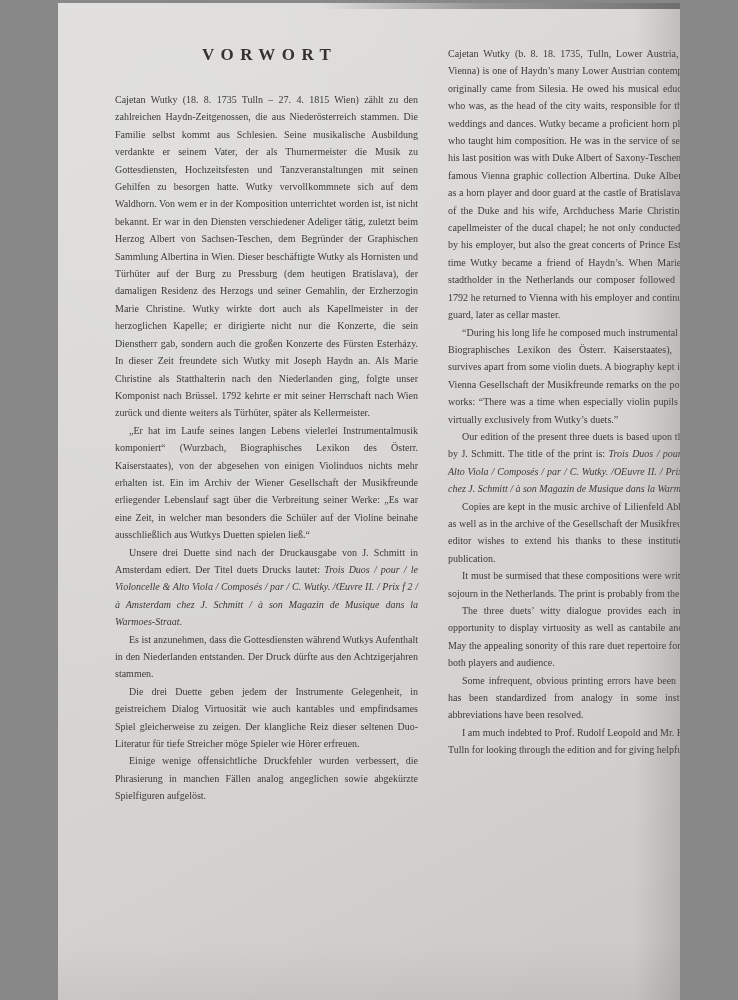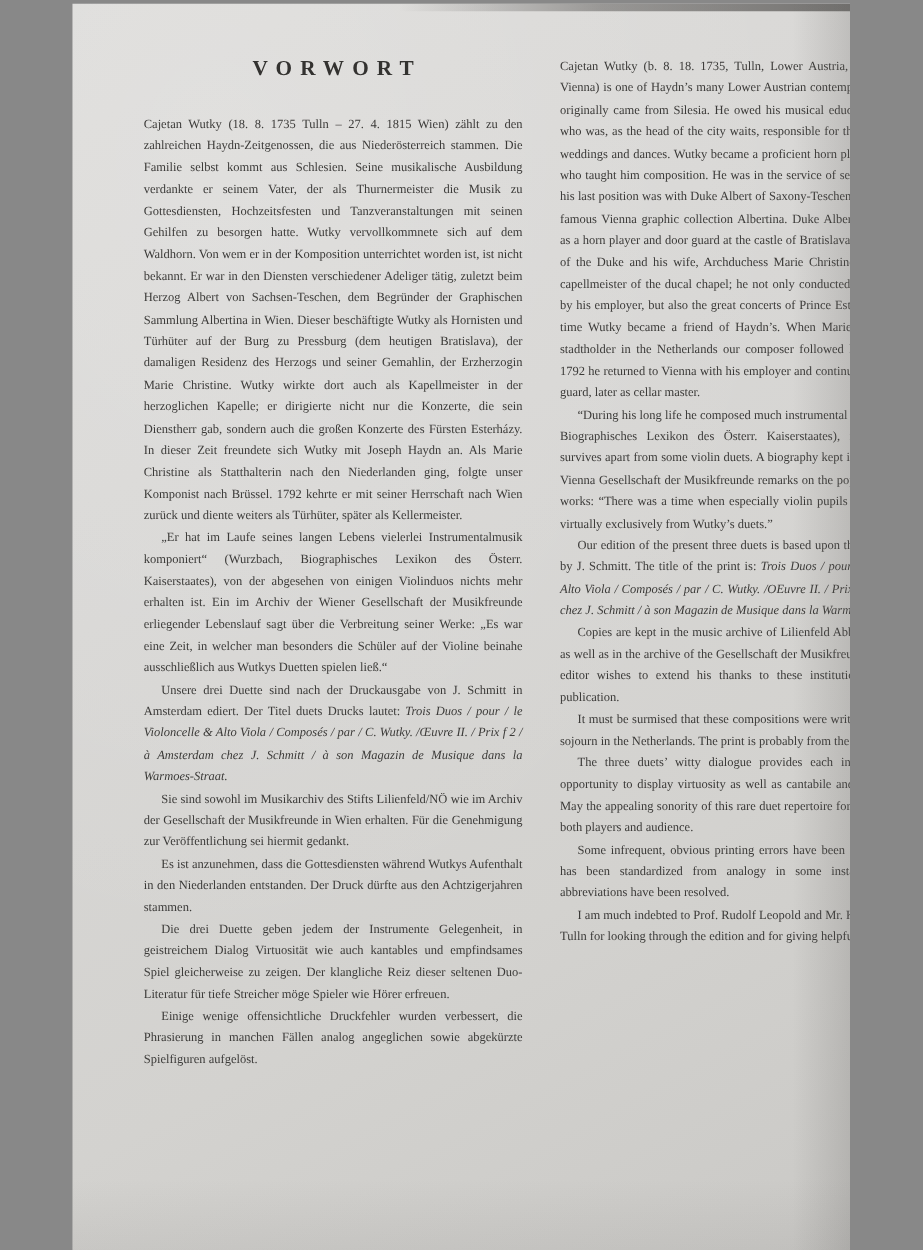--- a/index.html
+++ b/index.html
@@ -61,21 +61,20 @@
 
 <div class="page">
   <div class="content">
 
     <div class="column" lang="de">
       <h1 class="col-title">VORWORT</h1>
       <div>
           <p class="para"><span>Cajetan Wutky (18. 8. 1735 Tulln – 27. 4. 1815 Wien) zählt zu den zahlreichen Haydn-Zeitgenossen, die aus Niederösterreich stammen. Die Familie selbst kommt aus Schlesien. Seine musikalische Ausbildung verdankte er seinem Vater, der als Thurnermeister die Musik zu Gottesdiensten, Hochzeitsfesten und Tanzveranstaltungen mit seinen Gehilfen zu besorgen hatte. Wutky vervollkommnete sich auf dem Waldhorn. Von wem er in der Komposition unterrichtet worden ist, ist nicht bekannt. Er war in den Diensten verschiedener Adeliger tätig, zuletzt beim Herzog Albert von Sachsen-Teschen, dem Begründer der Graphischen Sammlung Albertina in Wien. Dieser beschäftigte Wutky als Hornisten und Türhüter auf der Burg zu Pressburg (dem heutigen Bratislava), der damaligen Residenz des Herzogs und seiner Gemahlin, der Erzherzogin Marie Christine. Wutky wirkte dort auch als Kapellmeister in der herzoglichen Kapelle; er dirigierte nicht nur die Konzerte, die sein Dienstherr gab, sondern auch die großen Konzerte des Fürsten Esterházy. In dieser Zeit freundete sich Wutky mit Joseph Haydn an. Als Marie Christine als Statthalterin nach den Niederlanden ging, folgte unser Komponist nach Brüssel. 1792 kehrte er mit seiner Herrschaft nach Wien zurück und diente weiters als Türhüter, später als Kellermeister.</span></p>
           <p class="para indent"><span>„Er hat im Laufe seines langen Lebens vielerlei Instrumentalmusik komponiert“ (Wurzbach, Biographisches Lexikon des Österr. Kaiserstaates), von der abgesehen von einigen Violinduos nichts mehr erhalten ist. Ein im Archiv der Wiener Gesellschaft der Musikfreunde erliegender Lebenslauf sagt über die Verbreitung seiner Werke: „Es war eine Zeit, in welcher man besonders die Schüler auf der Violine beinahe ausschließlich aus Wutkys Duetten spielen ließ.“</span></p>
           <p class="para indent"><span>Unsere drei Duette sind nach der Druckausgabe von J. Schmitt in Amsterdam ediert. Der Titel duets Drucks lautet: </span><i>Trois Duos / pour / le Violoncelle &amp; Alto Viola / Composés / par / C. Wutky. /Œuvre II. / Prix f 2 / à Amsterdam chez J. Schmitt / à son Magazin de Musique dans la Warmoes-Straat.</i></p>
-          <p class="para indent"><span>Sie sind sowohl im Musikarchiv des Stifts Lilienfeld/NÖ wie im Archiv der Gesellschaft der Musikfreunde in Wien erhalten. Für die Genehmigung zur Veröffentlichung sei hiermit gedankt.</span></p>
           <p class="para indent"><span>Es ist anzunehmen, dass die Gottesdiensten während Wutkys Aufenthalt in den Niederlanden entstanden. Der Druck dürfte aus den Achtzigerjahren stammen.</span></p>
           <p class="para indent"><span>Die drei Duette geben jedem der Instrumente Gelegenheit, in geistreichem Dialog Virtuosität wie auch kantables und empfindsames Spiel gleicherweise zu zeigen. Der klangliche Reiz dieser seltenen Duo-Literatur für tiefe Streicher möge Spieler wie Hörer erfreuen.</span></p>
           <p class="para indent"><span>Einige wenige offensichtliche Druckfehler wurden verbessert, die Phrasierung in manchen Fällen analog angeglichen sowie abgekürzte Spielfiguren aufgelöst.</span></p>
         </div>
 
     </div>
 
     <div class="column" lang="en">
       <div>
           <p class="para"><span>Cajetan Wutky (b. 8. 18. 1735, Tulln, Lower Austria, d. 4. 27. 1815 in Vienna) is one of Haydn’s many Lower Austrian contemporaries. His family originally came from Silesia. He owed his musical education to his father, who was, as the head of the city waits, responsible for the music at masses, weddings and dances. Wutky became a proficient horn player. It is unknown who taught him composition. He was in the service of several noble houses, his last position was with Duke Albert of Saxony-Teschen, the founder of the famous Vienna graphic collection Albertina. Duke Albert employed Wutky as a horn player and door guard at the castle of Bratislava, then the residence of the Duke and his wife, Archduchess Marie Christine. Wutky also was capellmeister of the ducal chapel; he not only conducted the concerts given by his employer, but also the great concerts of Prince Esterházy. During this time Wutky became a friend of Haydn’s. When Marie Christine became stadtholder in the Netherlands our composer followed her to Brussels. In 1792 he returned to Vienna with his employer and continued to serve as door guard, later as cellar master.</span></p>

